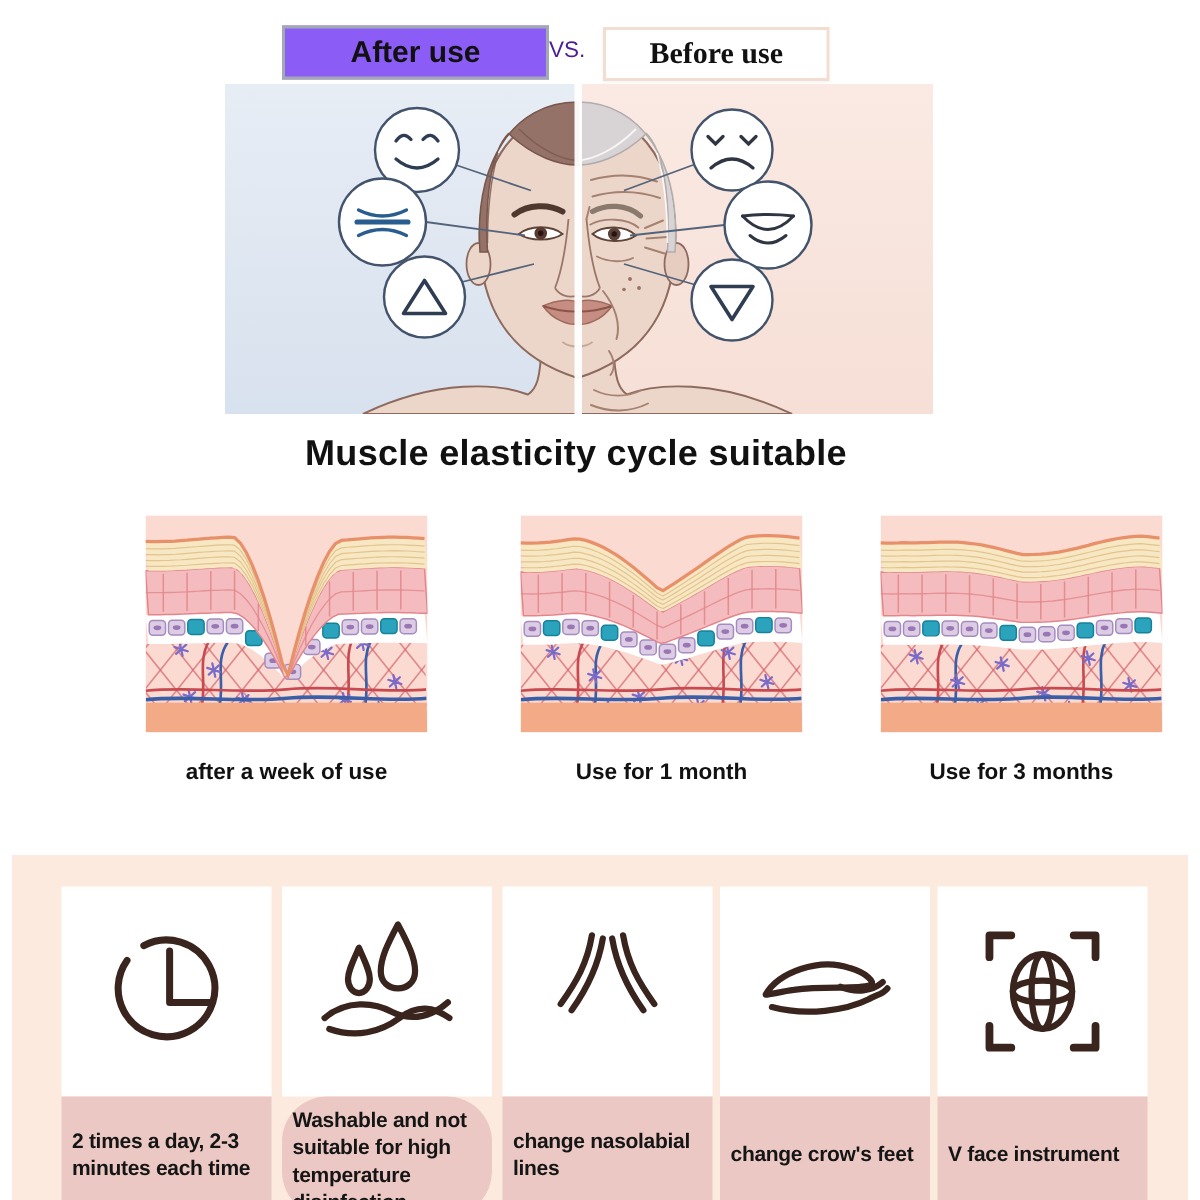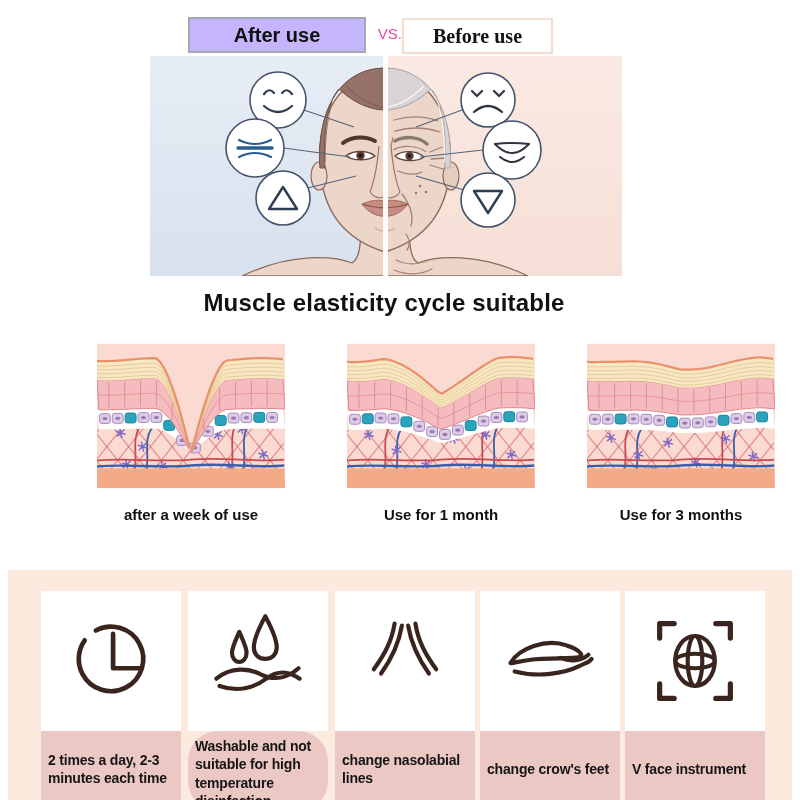--- a/index.html
+++ b/index.html
@@ -1,23 +1,23 @@
 <!DOCTYPE html>
 <html><head>
 <meta charset="utf-8">
 <style>
   html,body{margin:0;padding:0;background:#ffffff;}
   .page{position:relative;width:800px;height:800px;background:#ffffff;overflow:hidden;
         font-family:"Liberation Sans", sans-serif;color:#111;}
   
   .btn-after{position:absolute;left:188px;top:17px;width:178px;height:36px;
-    background:#c4b5fd;border:2px solid #a3a9b1;display:flex;align-items:center;justify-content:center;
+    background:#8b5cf6;border:2px solid #a3a9b1;display:flex;align-items:center;justify-content:center;
     font-size:20px;font-weight:bold;box-sizing:border-box;}
-  .vs{position:absolute;left:366px;top:25px;width:36px;height:20px;text-align:right;
-    font-size:15px;color:#ec4899;}
+  .vs{position:absolute;left:366px;top:25px;width:36px;height:20px;text-align:left;
+    font-size:15px;color:#4c1d95;}
   .btn-before{position:absolute;left:402px;top:18px;width:151px;height:36px;
     background:#fff;border:2px solid #f3ddd1;display:flex;align-items:center;justify-content:center;
     font-size:20px;font-weight:bold;box-sizing:border-box;box-shadow:0 1px 2px rgba(0,0,0,0.05);font-family:Liberation Serif, serif;}
   
   .banner{position:absolute;left:150px;top:56px;width:472px;height:220px;}
   .banner svg{display:block;}
   
   .heading{position:absolute;top:289px;left:0;width:768px;text-align:center;
     font-size:24px;font-weight:bold;letter-spacing:0.2px;}
   

